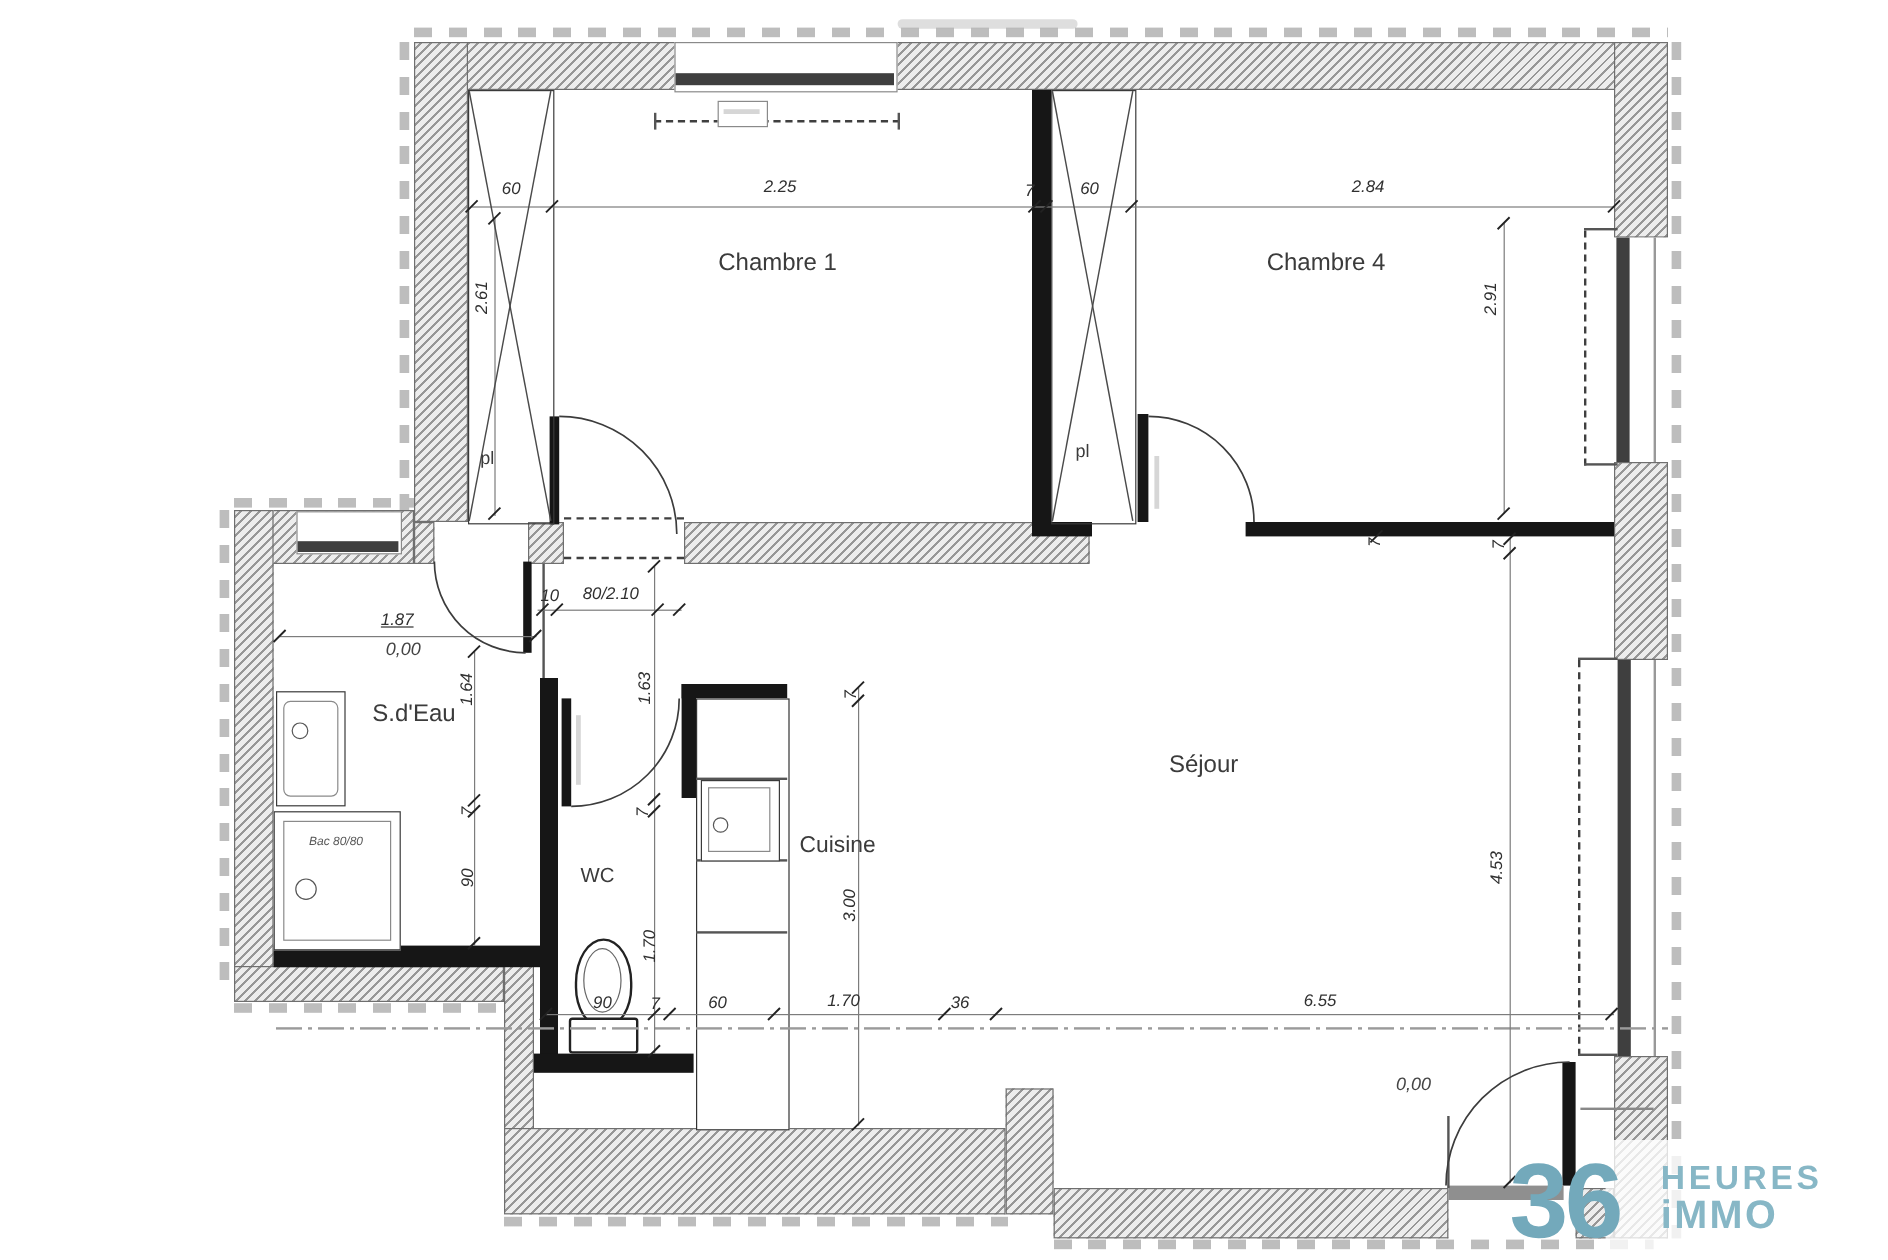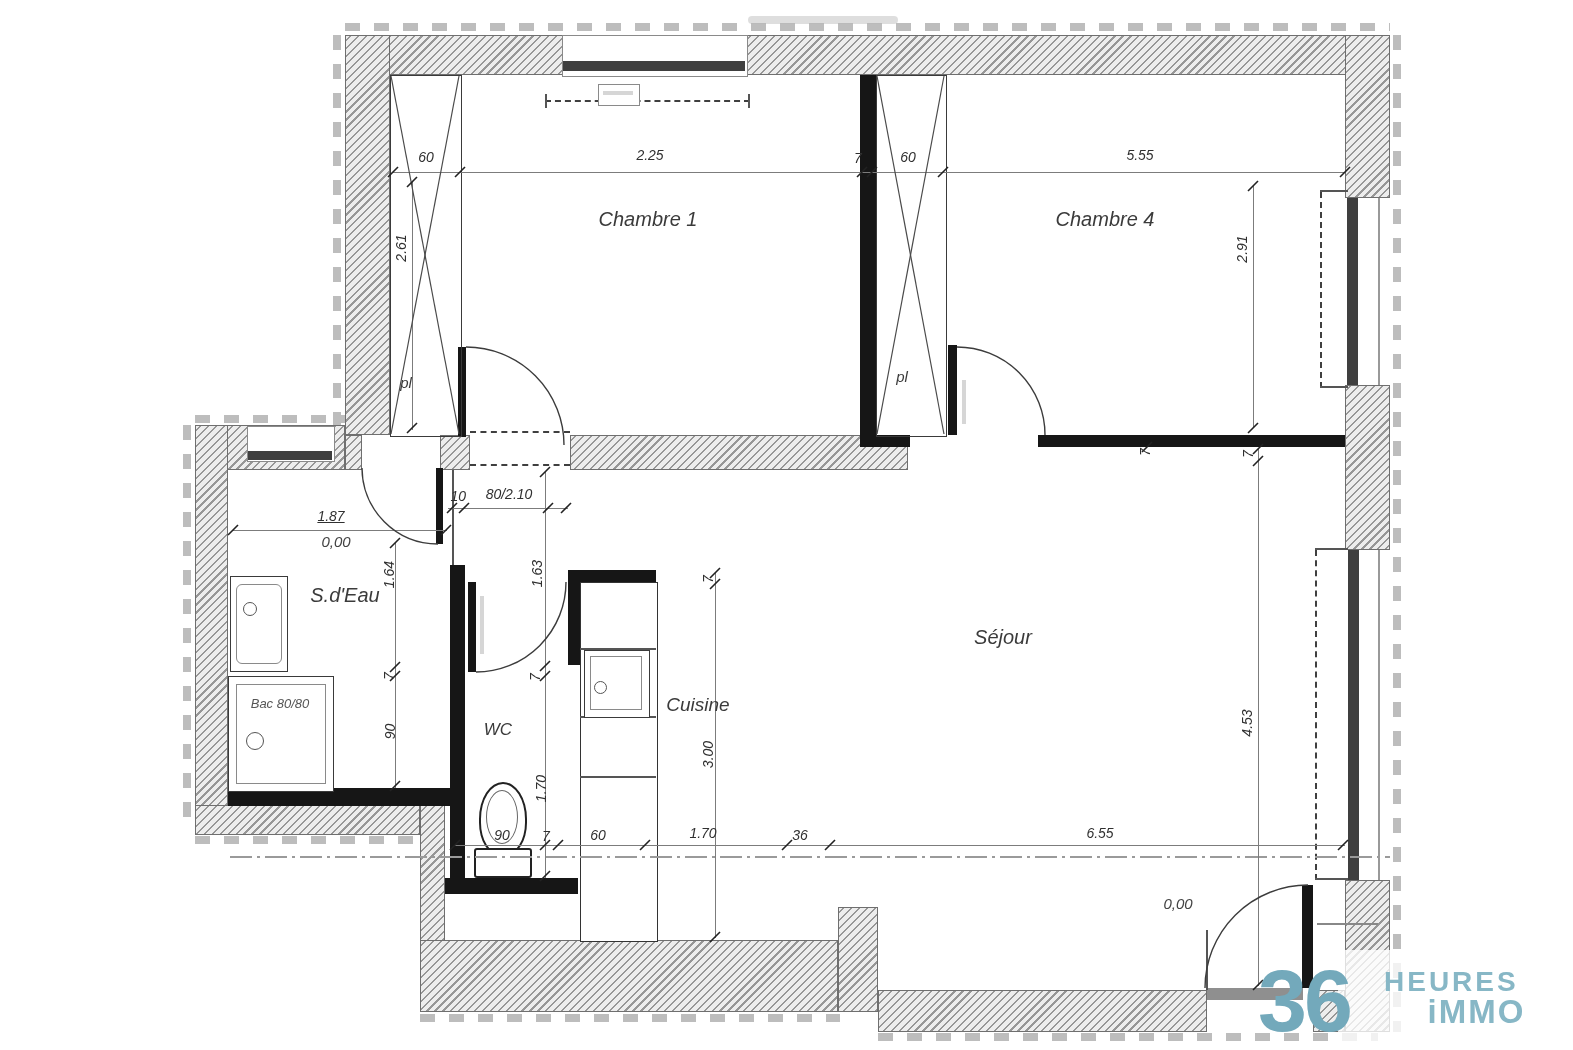--- a/index.html
+++ b/index.html
@@ -6,23 +6,23 @@
   #stage{position:relative;width:1573px;height:1050px;background:#fff;overflow:hidden;
          font-family:"Liberation Sans",sans-serif;}
   .abs{position:absolute;}
   .hatch{background:repeating-linear-gradient(135deg,#ededed 0 4px,#979797 4px 5.6px);
          outline:1px solid #6f6f6f;outline-offset:-1px;}
   .bwall{background:#161616;}
   .thin{background:#555;}
   .dimline{background:#7c7c7c;}
   .white{background:#fff;}
   .winbar{background:#3f3f3f;}
-  .lbl{font-style:italic;font-weight:500;font-size:20px;color:#3b3b3b;text-align:center;white-space:nowrap;}
+  .lbl{font-weight:500;font-size:20px;color:#3b3b3b;text-align:center;white-space:nowrap;}
   .dim{font-style:italic;font-size:14px;color:#303030;text-align:center;white-space:nowrap;line-height:15px;}
-  .tiny{font-style:italic;font-size:13px;color:#555;text-align:center;white-space:nowrap;}
+  .tiny{font-style:italic;font-size:10px;color:#555;text-align:center;white-space:nowrap;}
   .rot{transform:rotate(-90deg);}
   .hd{height:0;border-top:2.5px dashed #3f3f3f;}
   .odash-h{background:repeating-linear-gradient(90deg,#bdbdbd 0 15px,transparent 15px 29px);}
   .odash-v{background:repeating-linear-gradient(180deg,#bdbdbd 0 15px,transparent 15px 29px);}
   .axisline{background:repeating-linear-gradient(90deg,#9a9a9a 0 22px,transparent 22px 27px,#9a9a9a 27px 30px,transparent 30px 35px);}
   .box{border:1.5px solid #3a3a3a;background:#fff;}
   .ibox{border:1px solid #8a8a8a;background:#fff;}
   .circ{border:1.5px solid #555;border-radius:50%;background:#fff;}
   svg{position:absolute;left:0;top:0;pointer-events:none;}
   .smudge{background:#b5b5b5;opacity:.55;}
@@ -214,21 +214,21 @@
   <div class="abs lbl" style="left:640px;top:694px;width:116px;height:24px;font-size:19px;">Cuisine</div>
   <div class="abs lbl" style="left:470px;top:720px;width:56px;height:22px;font-size:17px;">WC</div>
   <div class="abs lbl" style="left:278px;top:584px;width:134px;height:26px;">S.d'Eau</div>
   <div class="abs lbl" style="left:388px;top:374px;width:36px;height:20px;font-size:15px;">pl</div>
   <div class="abs lbl" style="left:884px;top:368px;width:36px;height:20px;font-size:15px;">pl</div>
 
   <div class="abs dim" style="left:398px;top:150px;width:56px;height:16px;">60</div>
   <div class="abs dim" style="left:610px;top:148px;width:80px;height:16px;">2.25</div>
   <div class="abs dim" style="left:846px;top:151px;width:24px;height:15px;">7</div>
   <div class="abs dim" style="left:878px;top:150px;width:60px;height:16px;">60</div>
-  <div class="abs dim" style="left:1100px;top:148px;width:80px;height:16px;">5.55</div>
+  <div class="abs dim" style="left:1100px;top:148px;width:80px;height:16px;">2.84</div>
 
   <div class="abs dim rot" style="left:372px;top:240px;width:60px;height:16px;">2.61</div>
   <div class="abs dim rot" style="left:1213px;top:241px;width:60px;height:16px;">2.91</div>
   <div class="abs dim rot" style="left:1236px;top:447px;width:24px;height:14px;">7</div>
   <div class="abs dim rot" style="left:1218px;top:715px;width:60px;height:16px;">4.53</div>
   <div class="abs dim rot" style="left:1133px;top:445px;width:24px;height:14px;">7</div>
 
   <div class="abs dim" style="left:440px;top:489px;width:26px;height:16px;text-align:right;">10</div>
   <div class="abs dim" style="left:474px;top:487px;width:70px;height:16px;">80/2.10</div>
   <div class="abs dim" style="left:296px;top:509px;width:70px;height:17px;text-decoration:underline;">1.87</div>
@@ -247,15 +247,15 @@
   <div class="abs dim" style="left:536px;top:829px;width:20px;height:14px;">7</div>
   <div class="abs dim" style="left:578px;top:828px;width:40px;height:16px;">60</div>
   <div class="abs dim" style="left:675px;top:826px;width:56px;height:17px;">1.70</div>
   <div class="abs dim" style="left:780px;top:828px;width:40px;height:16px;">36</div>
   <div class="abs dim" style="left:1065px;top:826px;width:70px;height:17px;">6.55</div>
   <div class="abs dim" style="left:1147px;top:896px;width:62px;height:18px;font-size:15px;color:#444;">0,00</div>
 
   <div class="abs" style="left:1338px;top:950px;width:235px;height:100px;background:rgba(255,255,255,0.78);"></div>
   <div class="abs" id="logo-num" style="left:1258px;top:958px;width:140px;height:86px;color:#73a9bb;">36</div>
   <div class="abs" id="logo-w1" style="left:1384px;top:969px;width:185px;height:25px;color:#87b7c6;">HEURES</div>
-  <div class="abs" id="logo-w2" style="left:1384px;top:995px;width:185px;height:33px;color:#87b7c6;text-align:center;">iMMO</div>
+  <div class="abs" id="logo-w2" style="left:1384px;top:995px;width:185px;height:33px;color:#87b7c6;">iMMO</div>
 
 </div>
 
 </body></html>

